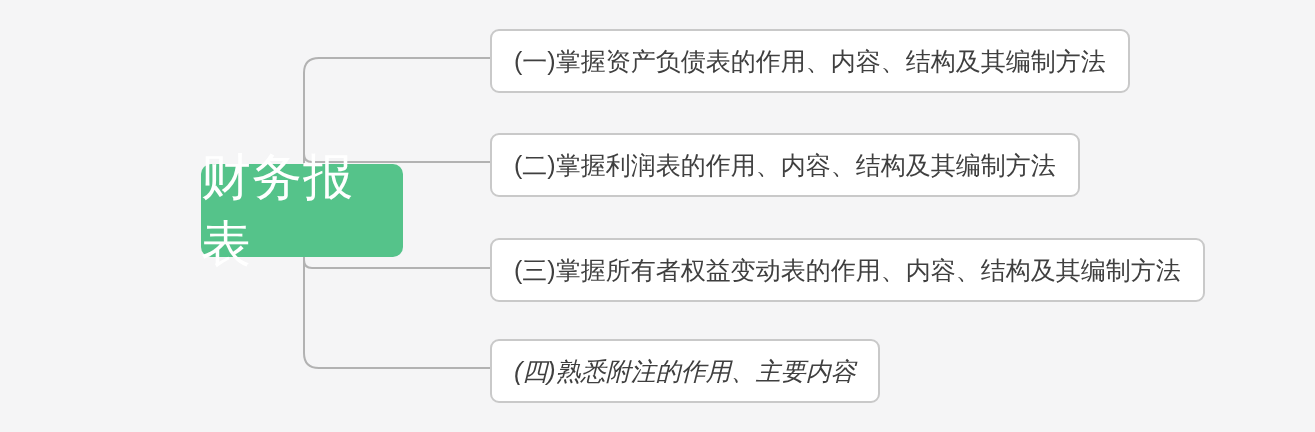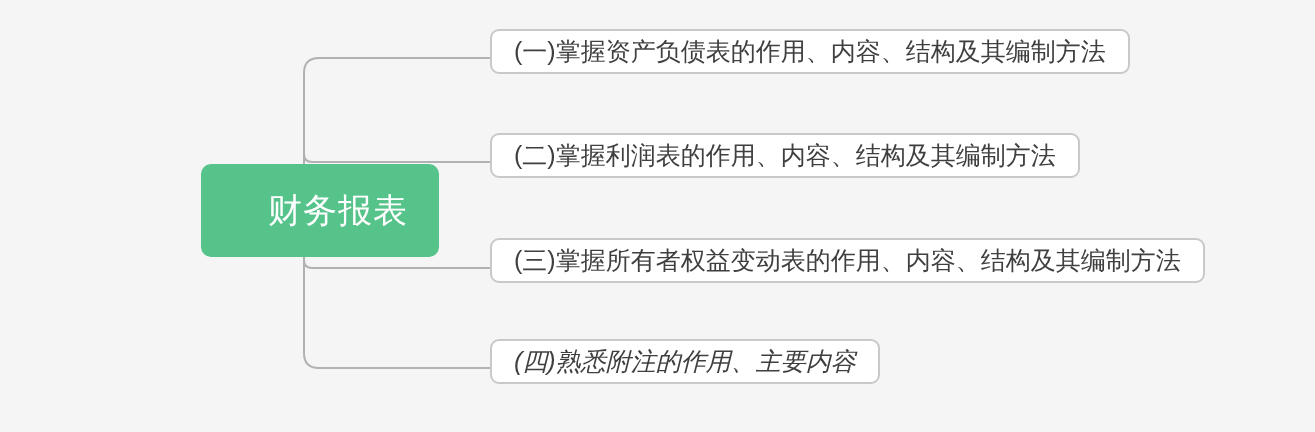--- a/index.html
+++ b/index.html
@@ -37,30 +37,29 @@
     left: 201px;
     top: 164px;
     width: 202px;
     height: 93px;
     background: var(--root-fill, #55c38a);
     color: var(--root-text, #ffffff);
     border-radius: 10px;
     display: flex;
     align-items: center;
     justify-content: center;
-    font-size: 34px;
+    font-size: 50px;
     letter-spacing: 1px;
     z-index: 2;
     cursor: pointer;
-    padding-left: 36px;
   }
   .branch-node {
     position: absolute;
     left: 490px;
-    height: 45px;
+    height: 64px;
     display: inline-flex;
     align-items: center;
     padding: 0 22px;
     background: var(--branch-bg, #ffffff);
     border: 2px solid var(--branch-border, #c9c9c9);
     border-radius: 9px;
     color: var(--branch-text, #3f3f3f);
     font-size: 25px;
     white-space: nowrap;
     box-sizing: border-box;

